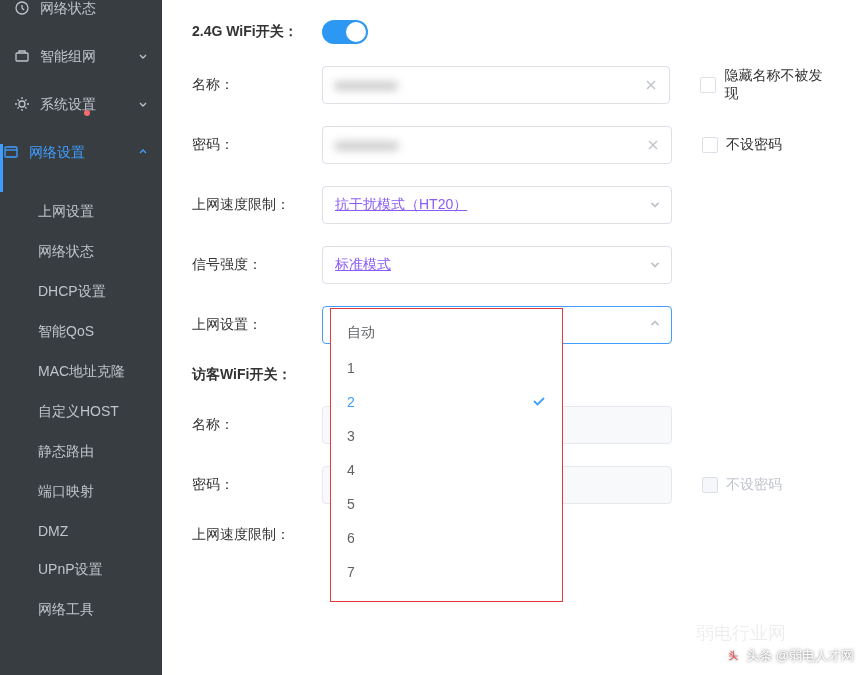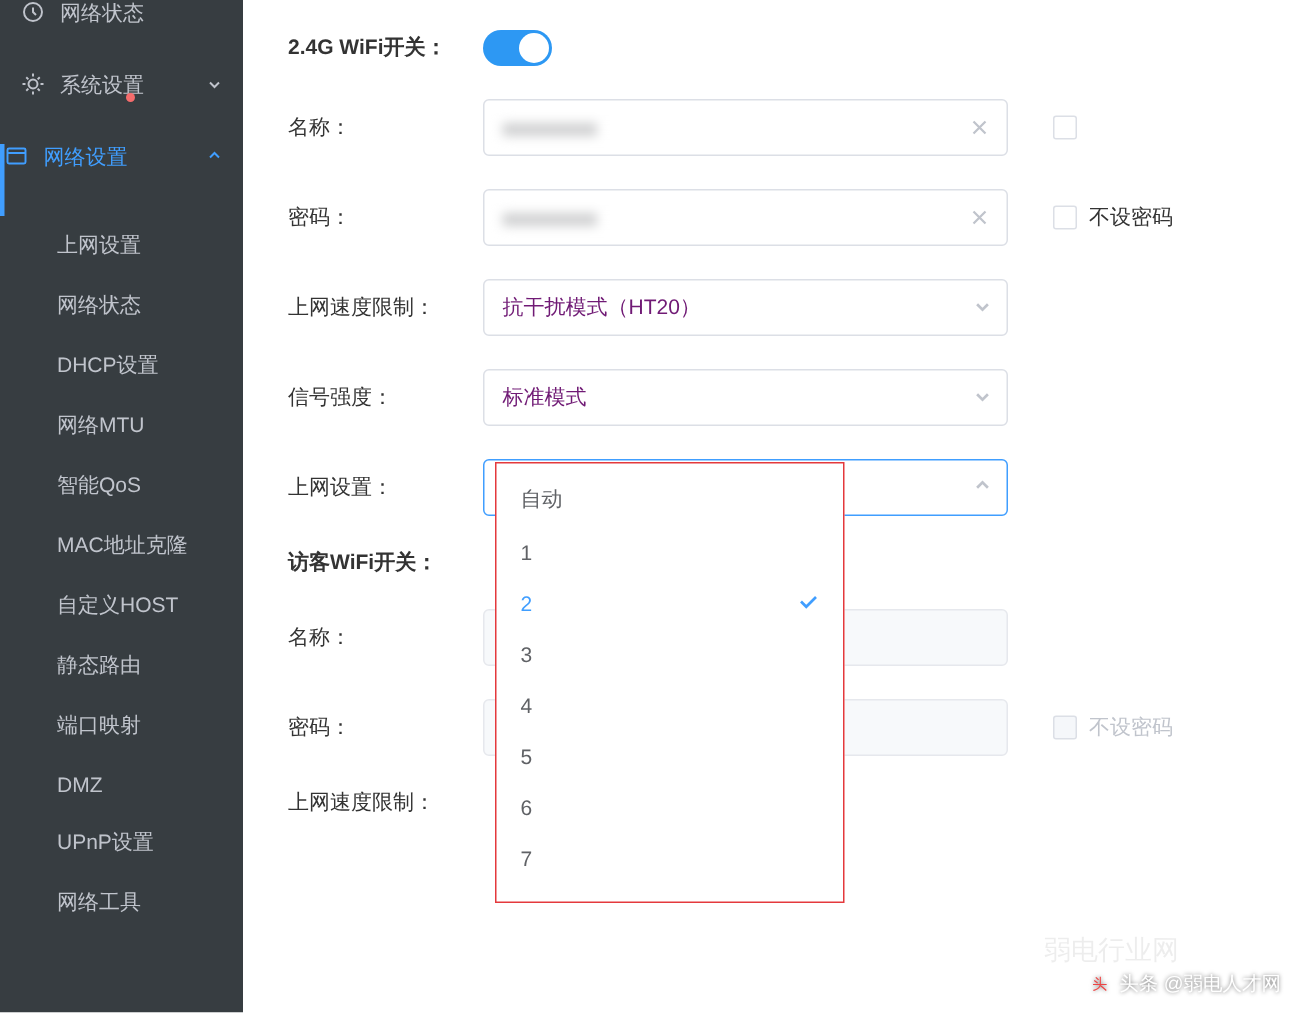--- a/index.html
+++ b/index.html
@@ -128,21 +128,22 @@
       width: 350px;
       height: 38px;
       border: 1px solid #dcdfe6;
       border-radius: 4px;
       display: flex;
       align-items: center;
       padding: 0 32px 0 12px;
       position: relative;
       cursor: pointer;
       font-size: 14px;
-      color: #701a75;
+      color: #8b5cf6;
+      text-decoration: underline;
     }
     .select-wrap.open { border-color: #409eff; }
     .select-wrap .chev {
       position: absolute;
       right: 10px;
       top: 50%;
       transform: translateY(-50%);
       color: #c0c4cc;
     }
     .checkbox-group {
@@ -239,20 +240,34 @@
       <svg viewBox="0 0 16 16" fill="none" stroke="currentColor" stroke-width="1.3">
           <circle cx="8" cy="8" r="6"></circle>
           <path d="M8 5v3l2 2"></path>
         </svg>
     </span>
     <span class="nav-label">网络状态</span>
   </div>
   <div class="nav-item">
     <span class="nav-icon">
       <svg viewBox="0 0 16 16" fill="none" stroke="currentColor" stroke-width="1.3">
+          <rect x="2" y="5" width="12" height="8" rx="1"></rect>
+          <path d="M5 5V3h6v2"></path>
+        </svg>
+    </span>
+    <span class="nav-label">智能组网</span>
+    <span class="chevron">
+      <svg viewBox="0 0 10 10" fill="none" stroke="currentColor" stroke-width="1.3">
+          <path d="M2 4l3 3 3-3"></path>
+        </svg>
+    </span>
+  </div>
+  <div class="nav-item">
+    <span class="nav-icon">
+      <svg viewBox="0 0 16 16" fill="none" stroke="currentColor" stroke-width="1.3">
           <circle cx="8" cy="8" r="3"></circle>
           <path d="M8 1v2M8 13v2M1 8h2M13 8h2M3.5 3.5l1.4 1.4M11.1 11.1l1.4 1.4M3.5 12.5l1.4-1.4M11.1 4.9l1.4-1.4"></path>
         </svg>
     </span>
     <span class="nav-label">系统设置</span>
     <span class="dot"></span>
     <span class="chevron">
       <svg viewBox="0 0 10 10" fill="none" stroke="currentColor" stroke-width="1.3">
           <path d="M2 4l3 3 3-3"></path>
         </svg>
@@ -268,21 +283,20 @@
     <span class="nav-label">网络设置</span>
     <span class="chevron">
       <svg viewBox="0 0 10 10" fill="none" stroke="currentColor" stroke-width="1.3">
           <path d="M2 6l3-3 3 3"></path>
         </svg>
     </span>
   </div>
   <div class="sub-item">上网设置</div>
   <div class="sub-item">网络状态</div>
   <div class="sub-item">DHCP设置</div>
-  <div class="sub-item">网络MTU</div>
   <div class="sub-item">智能QoS</div>
   <div class="sub-item">MAC地址克隆</div>
   <div class="sub-item">自定义HOST</div>
   <div class="sub-item">静态路由</div>
   <div class="sub-item">端口映射</div>
   <div class="sub-item">DMZ</div>
   <div class="sub-item">UPnP设置</div>
   <div class="sub-item">网络工具</div>
 </div>
 
@@ -297,20 +311,21 @@
     <div class="input-wrap">
       <input value="xxxxxxxxx" style="">
       <span class="clear-icon">
         <svg viewBox="0 0 16 16" fill="none" stroke="currentColor" stroke-width="1.5">
             <path d="M4 4l8 8M12 4l-8 8"></path>
           </svg>
       </span>
     </div>
     <label class="checkbox-group">
       <span class="checkbox"></span>
+      <span>隐藏名称不被发现</span>
     </label>
   </div>
 
   <div class="row">
     <div class="row-label">密码：</div>
     <div class="input-wrap">
       <input value="xxxxxxxxx" style="">
       <span class="clear-icon">
         <svg viewBox="0 0 16 16" fill="none" stroke="currentColor" stroke-width="1.5">
             <path d="M4 4l8 8M12 4l-8 8"></path>

